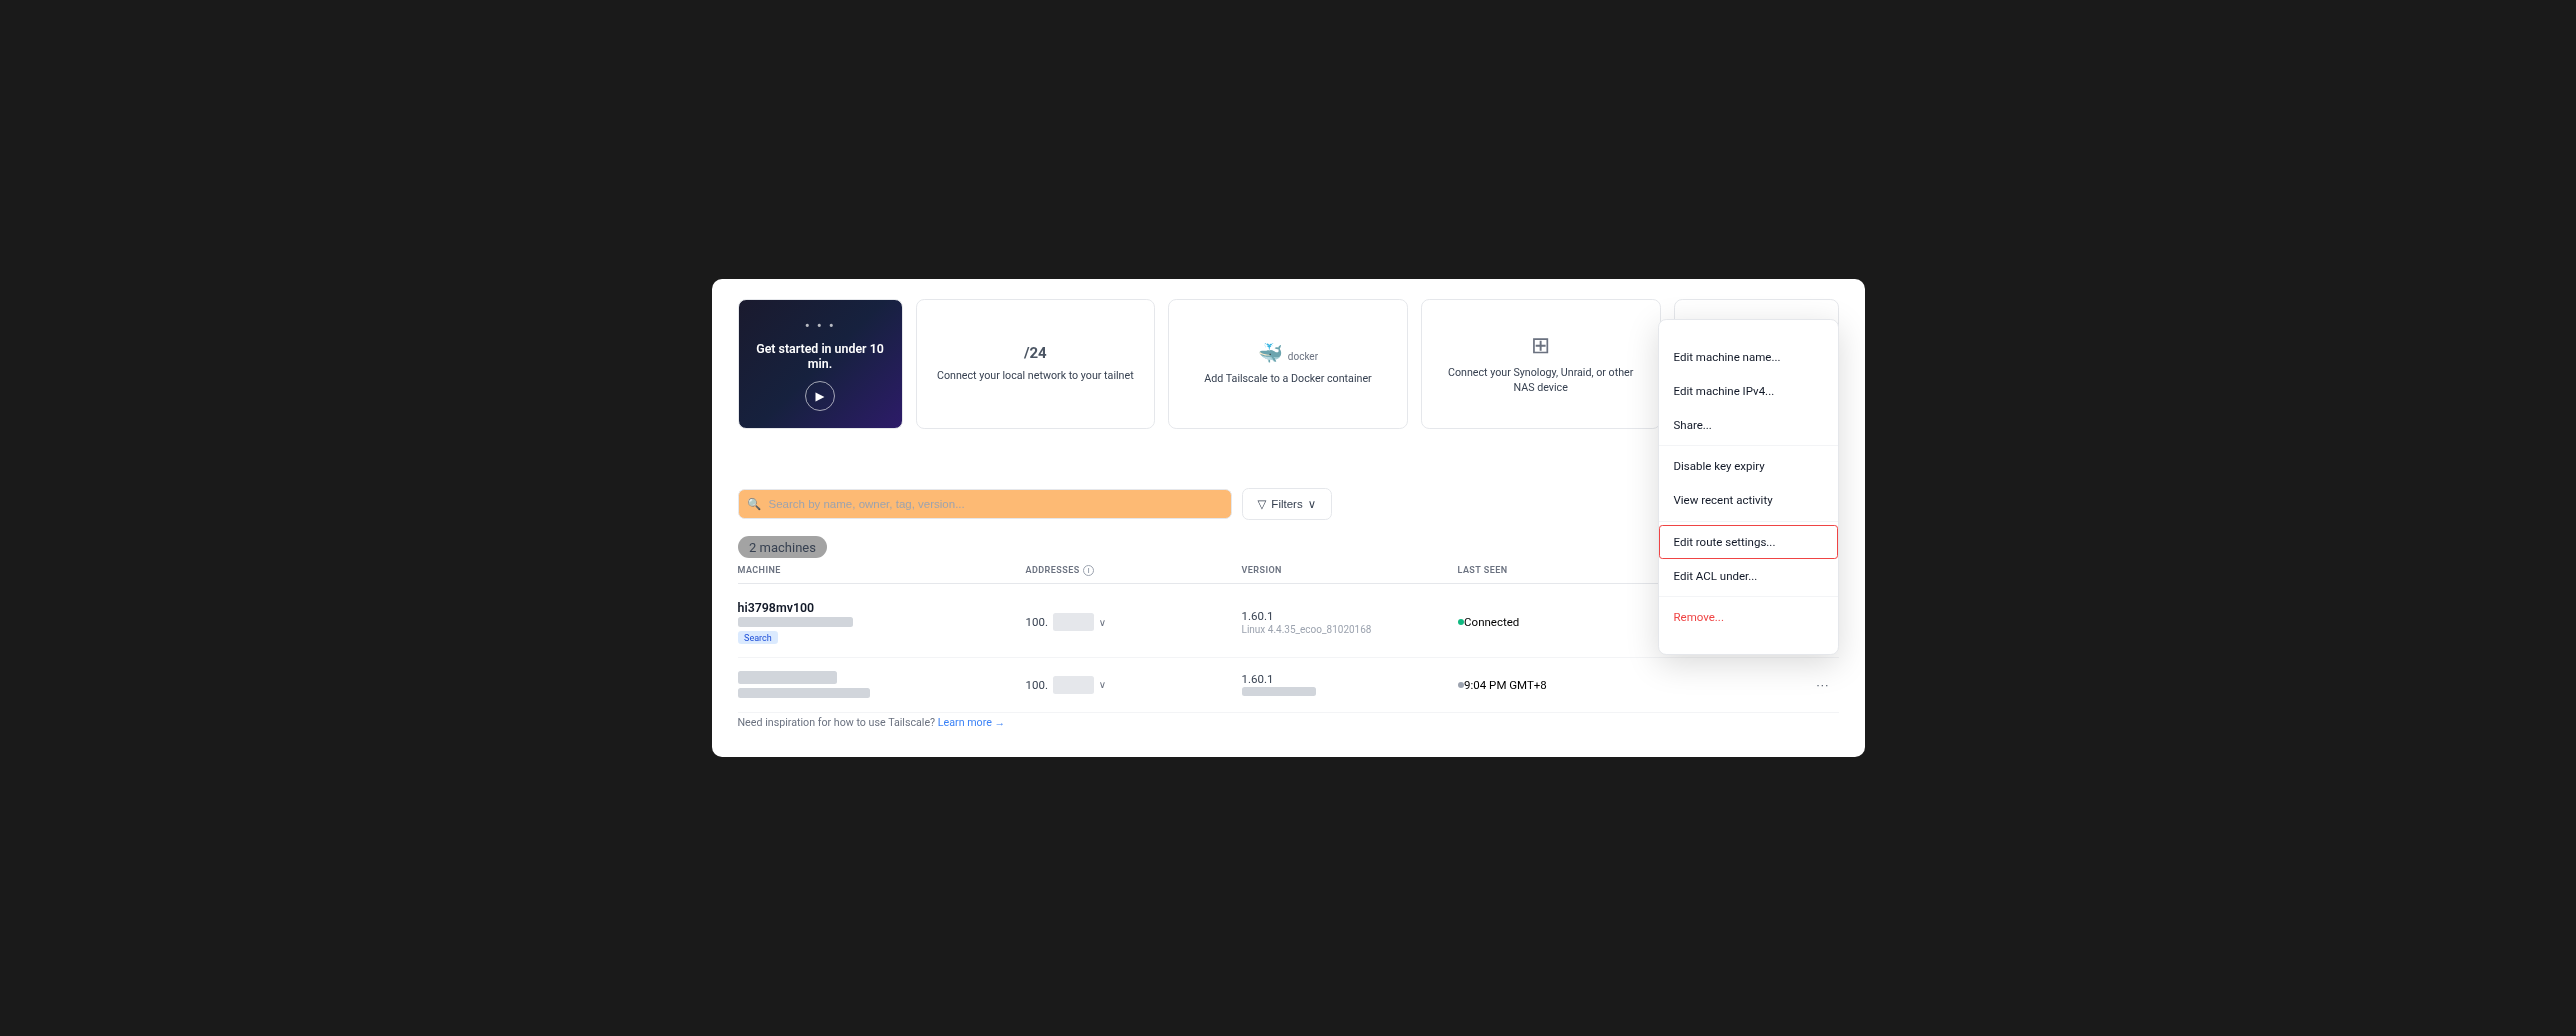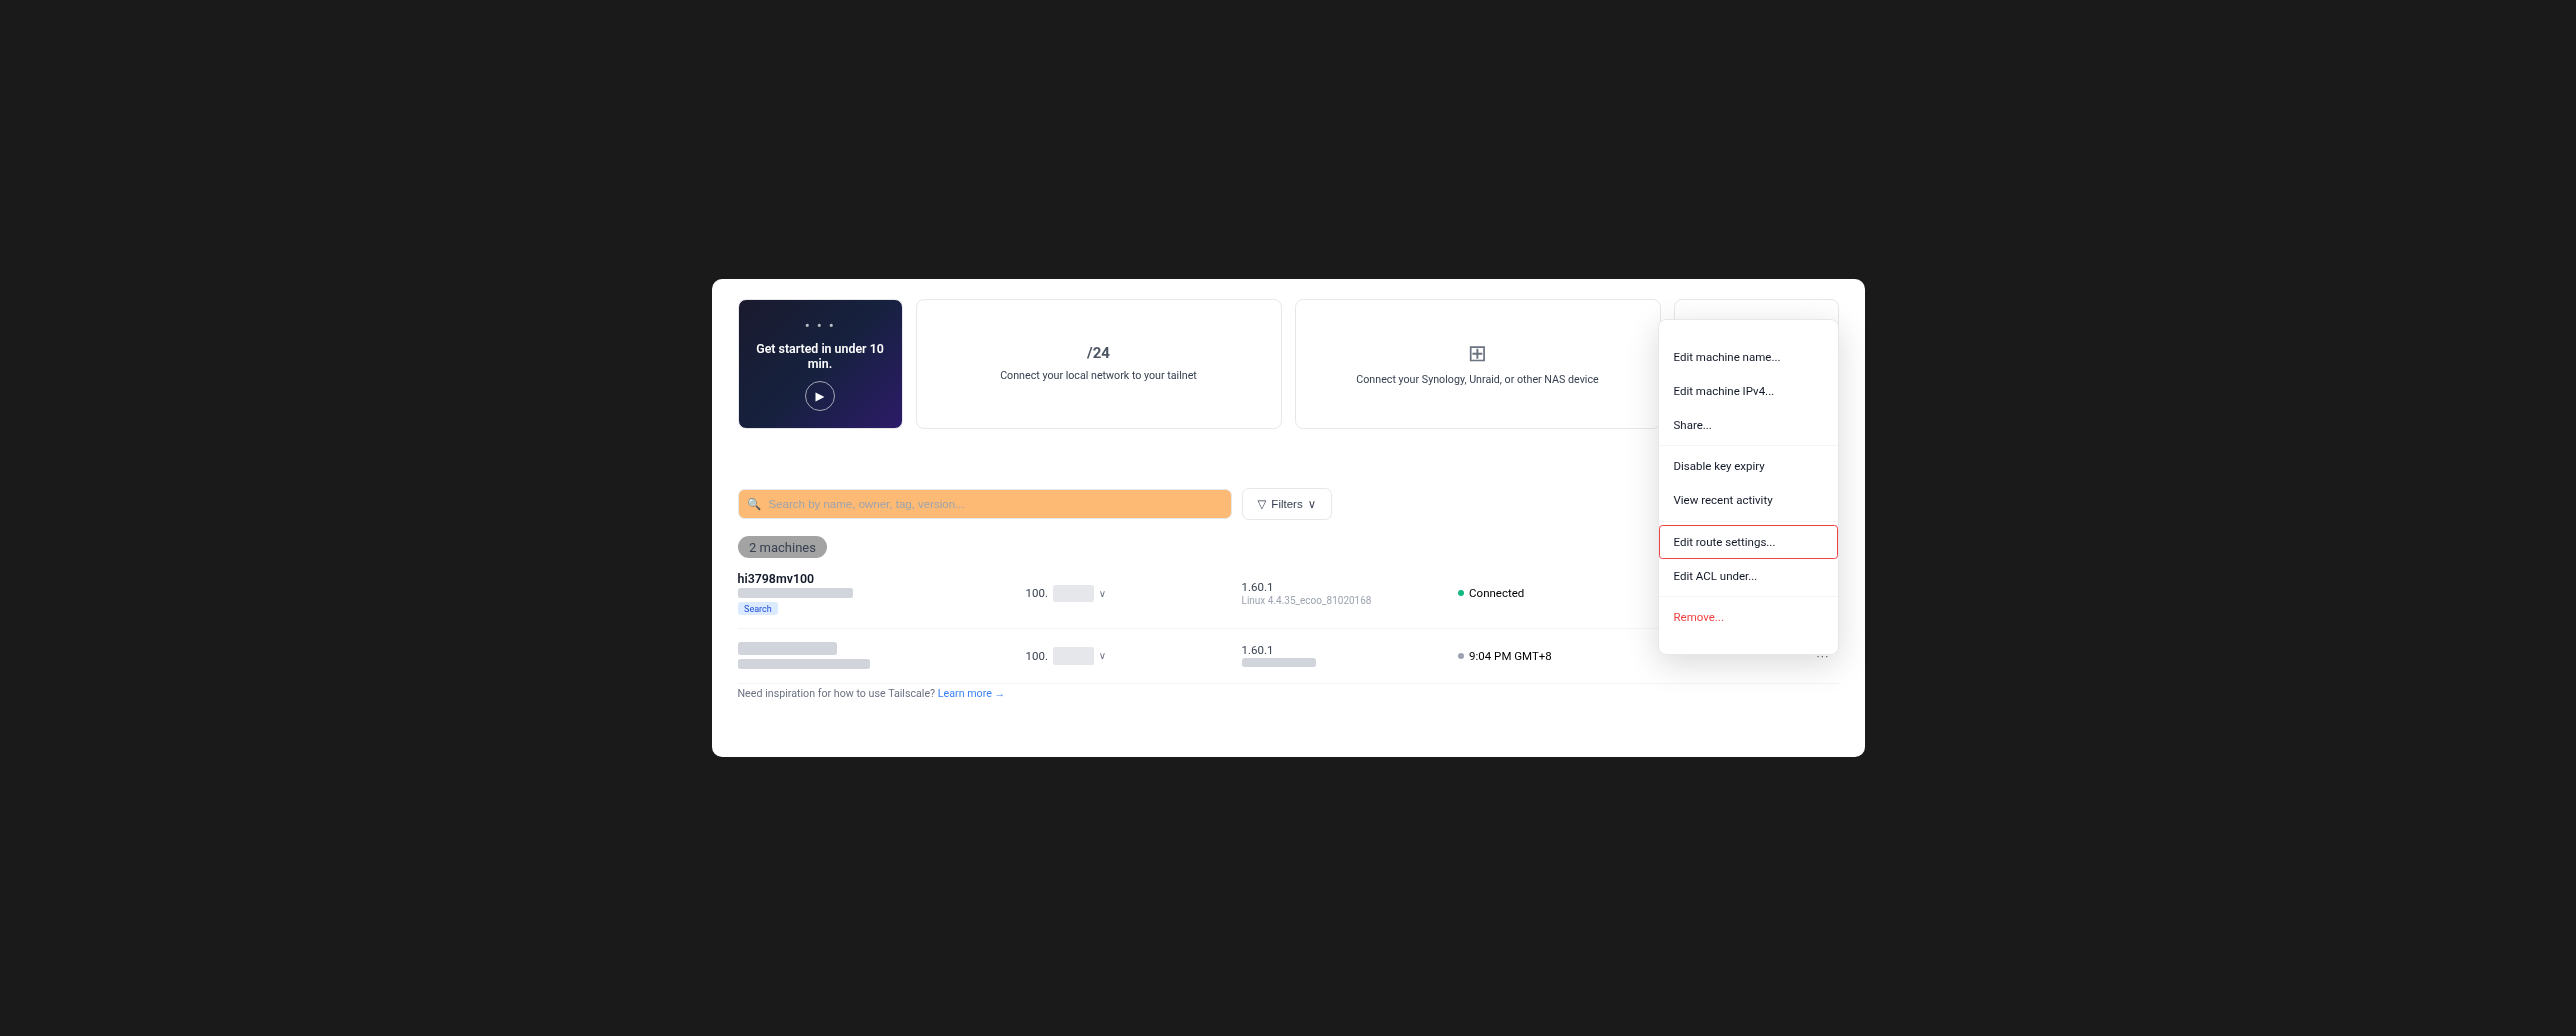--- a/index.html
+++ b/index.html
@@ -241,21 +241,20 @@
       color: #374151;
     }
     .version-sub {
       font-size: 10px;
       color: #9ca3af;
       margin-top: 1.6px;
     }
     .status-cell {
       display: flex;
       align-items: center;
-      gap: 5px;
       font-size: 11.5px;
     }
     .status-dot-green {
       width: 6.6px;
       height: 6.6px;
       border-radius: 50%;
       background: #10b981;
       flex-shrink: 0;
     }
     .status-dot-gray {
@@ -367,20 +366,25 @@
       <div class="card-title-dark">Get started in under
 10 min.</div>
       <div class="play-btn">▶</div>
     </div>
     <div class="card">
       <div class="card-icon" style="font-size:15px;font-weight:700;color:#4b5563;">/24</div>
       <div class="card-text">Connect your local
 network to your tailnet</div>
     </div>
     <div class="card">
+      <div class="card-icon">🐳 <span style="font-size:10px;color:#6b7280;">docker</span></div>
+      <div class="card-text">Add Tailscale to a Docker
+container</div>
+    </div>
+    <div class="card">
       <div class="card-icon" style="font-size:23px;">⊞</div>
       <div class="card-text">Connect your Synology,
 Unraid, or other NAS
 device</div>
     </div>
     <div class="card" style="flex:0 0 165px;">
       <div class="card-icon" style="font-family:monospace;font-size:11.5px;color:#4b5563;">&gt;_ ssh</div>
       <div class="card-text">Let Tailscale manage SSH
 authentication</div>
     </div>
@@ -403,20 +407,36 @@
       <span>∨</span>
     </button>
   </div>
 
   
   <div class="machines-badge">
     <span>2 machines</span>
   </div>
 
   
+  <div class="table-header">
+    <div class="table-header-cell">
+      <span>MACHINE</span>
+    </div>
+    <div class="table-header-cell">
+      <span>ADDRESSES</span>
+      <span class="info-icon">i</span>
+    </div>
+    <div class="table-header-cell">
+      <span>VERSION</span>
+    </div>
+    <div class="table-header-cell">
+      <span>LAST SEEN</span>
+    </div>
+    <div class="table-header-cell"></div>
+  </div>
 
   
   <div class="table-row">
     <div>
       <div class="machine-name">hi3798mv100</div>
       <div class="machine-owner">
         <span class="blurred-block" style="width:115px;height:10px;">&nbsp;&nbsp;&nbsp;&nbsp;&nbsp;&nbsp;&nbsp;&nbsp;&nbsp;&nbsp;&nbsp;&nbsp;&nbsp;&nbsp;&nbsp;&nbsp;&nbsp;&nbsp;&nbsp;&nbsp;&nbsp;&nbsp;&nbsp;&nbsp;&nbsp;&nbsp;&nbsp;&nbsp;</span>
       </div>
       <div class="subnet-badge">Search</div>
     </div>

